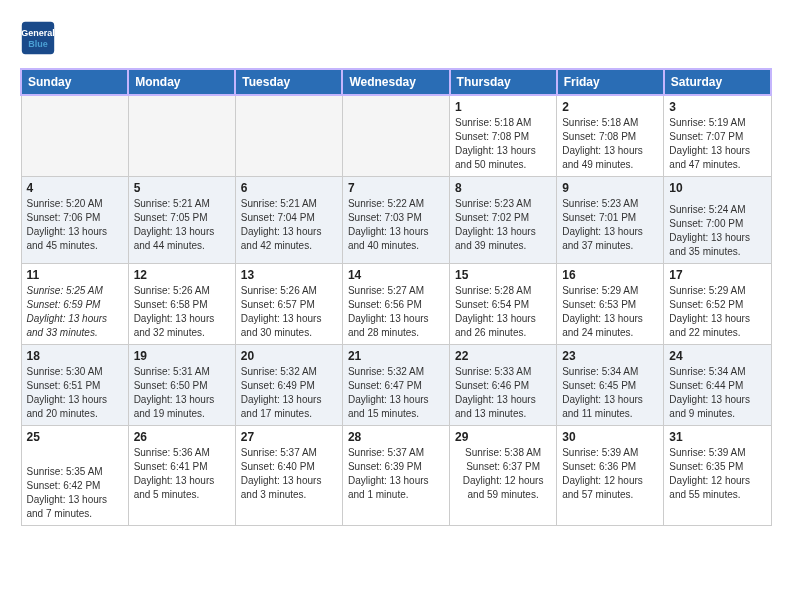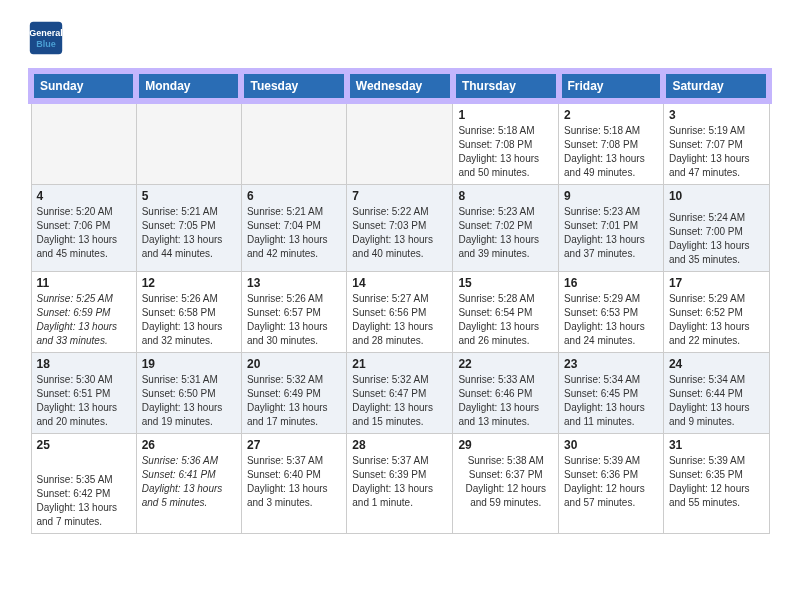--- a/index.html
+++ b/index.html
@@ -6,21 +6,21 @@
     body {
       font-family: Arial, sans-serif;
       background: #fff;
       width: 792px;
       min-height: 612px;
       padding: 0;
     }
     .page {
       width: 792px;
       min-height: 612px;
-      padding: 20px 20px 10px 28px;
+      padding: 20px 20px 10px 20px;
     }
     .header {
       display: flex;
       justify-content: space-between;
       align-items: flex-start;
       margin-bottom: 12px;
     }
     .logo {
       display: flex;
       align-items: center;
@@ -47,21 +47,21 @@
       border-collapse: collapse;
       font-size: 10.5px;
     }
     .calendar th {
       background: #2a6db5;
       color: #fff;
       text-align: left;
       padding: 5px 6px;
       font-size: 12px;
       font-weight: bold;
-      border: 6px solid #c4b5fd;
+      border: 2px solid #c4b5fd;
     }
     .calendar td {
       border: 1px solid #ccc;
       vertical-align: top;
       padding: 4px 5px;
       width: 107px;
       min-height: 80px;
       height: 80px;
       background: #fff;
     }
@@ -298,21 +298,21 @@
         <tr class="row-even">
           <td>
             <span class="day-num">25</span>
             <div class="day-info" style="white-space: pre-line; margin-top: 21px;">Sunrise: 5:35 AM
 Sunset: 6:42 PM
 Daylight: 13 hours
 and 7 minutes.</div>
           </td>
           <td>
             <span class="day-num">26</span>
-            <div class="day-info" style="white-space: pre-line; font-style: italic;">Sunrise: 5:36 AM
+            <div class="day-info" style="white-space: pre-line;">Sunrise: 5:36 AM
 Sunset: 6:41 PM
 Daylight: 13 hours
 and 5 minutes.</div>
           </td>
           <td>
             <span class="day-num">27</span>
             <div class="day-info" style="white-space: pre-line;">Sunrise: 5:37 AM
 Sunset: 6:40 PM
 Daylight: 13 hours
 and 3 minutes.</div>

